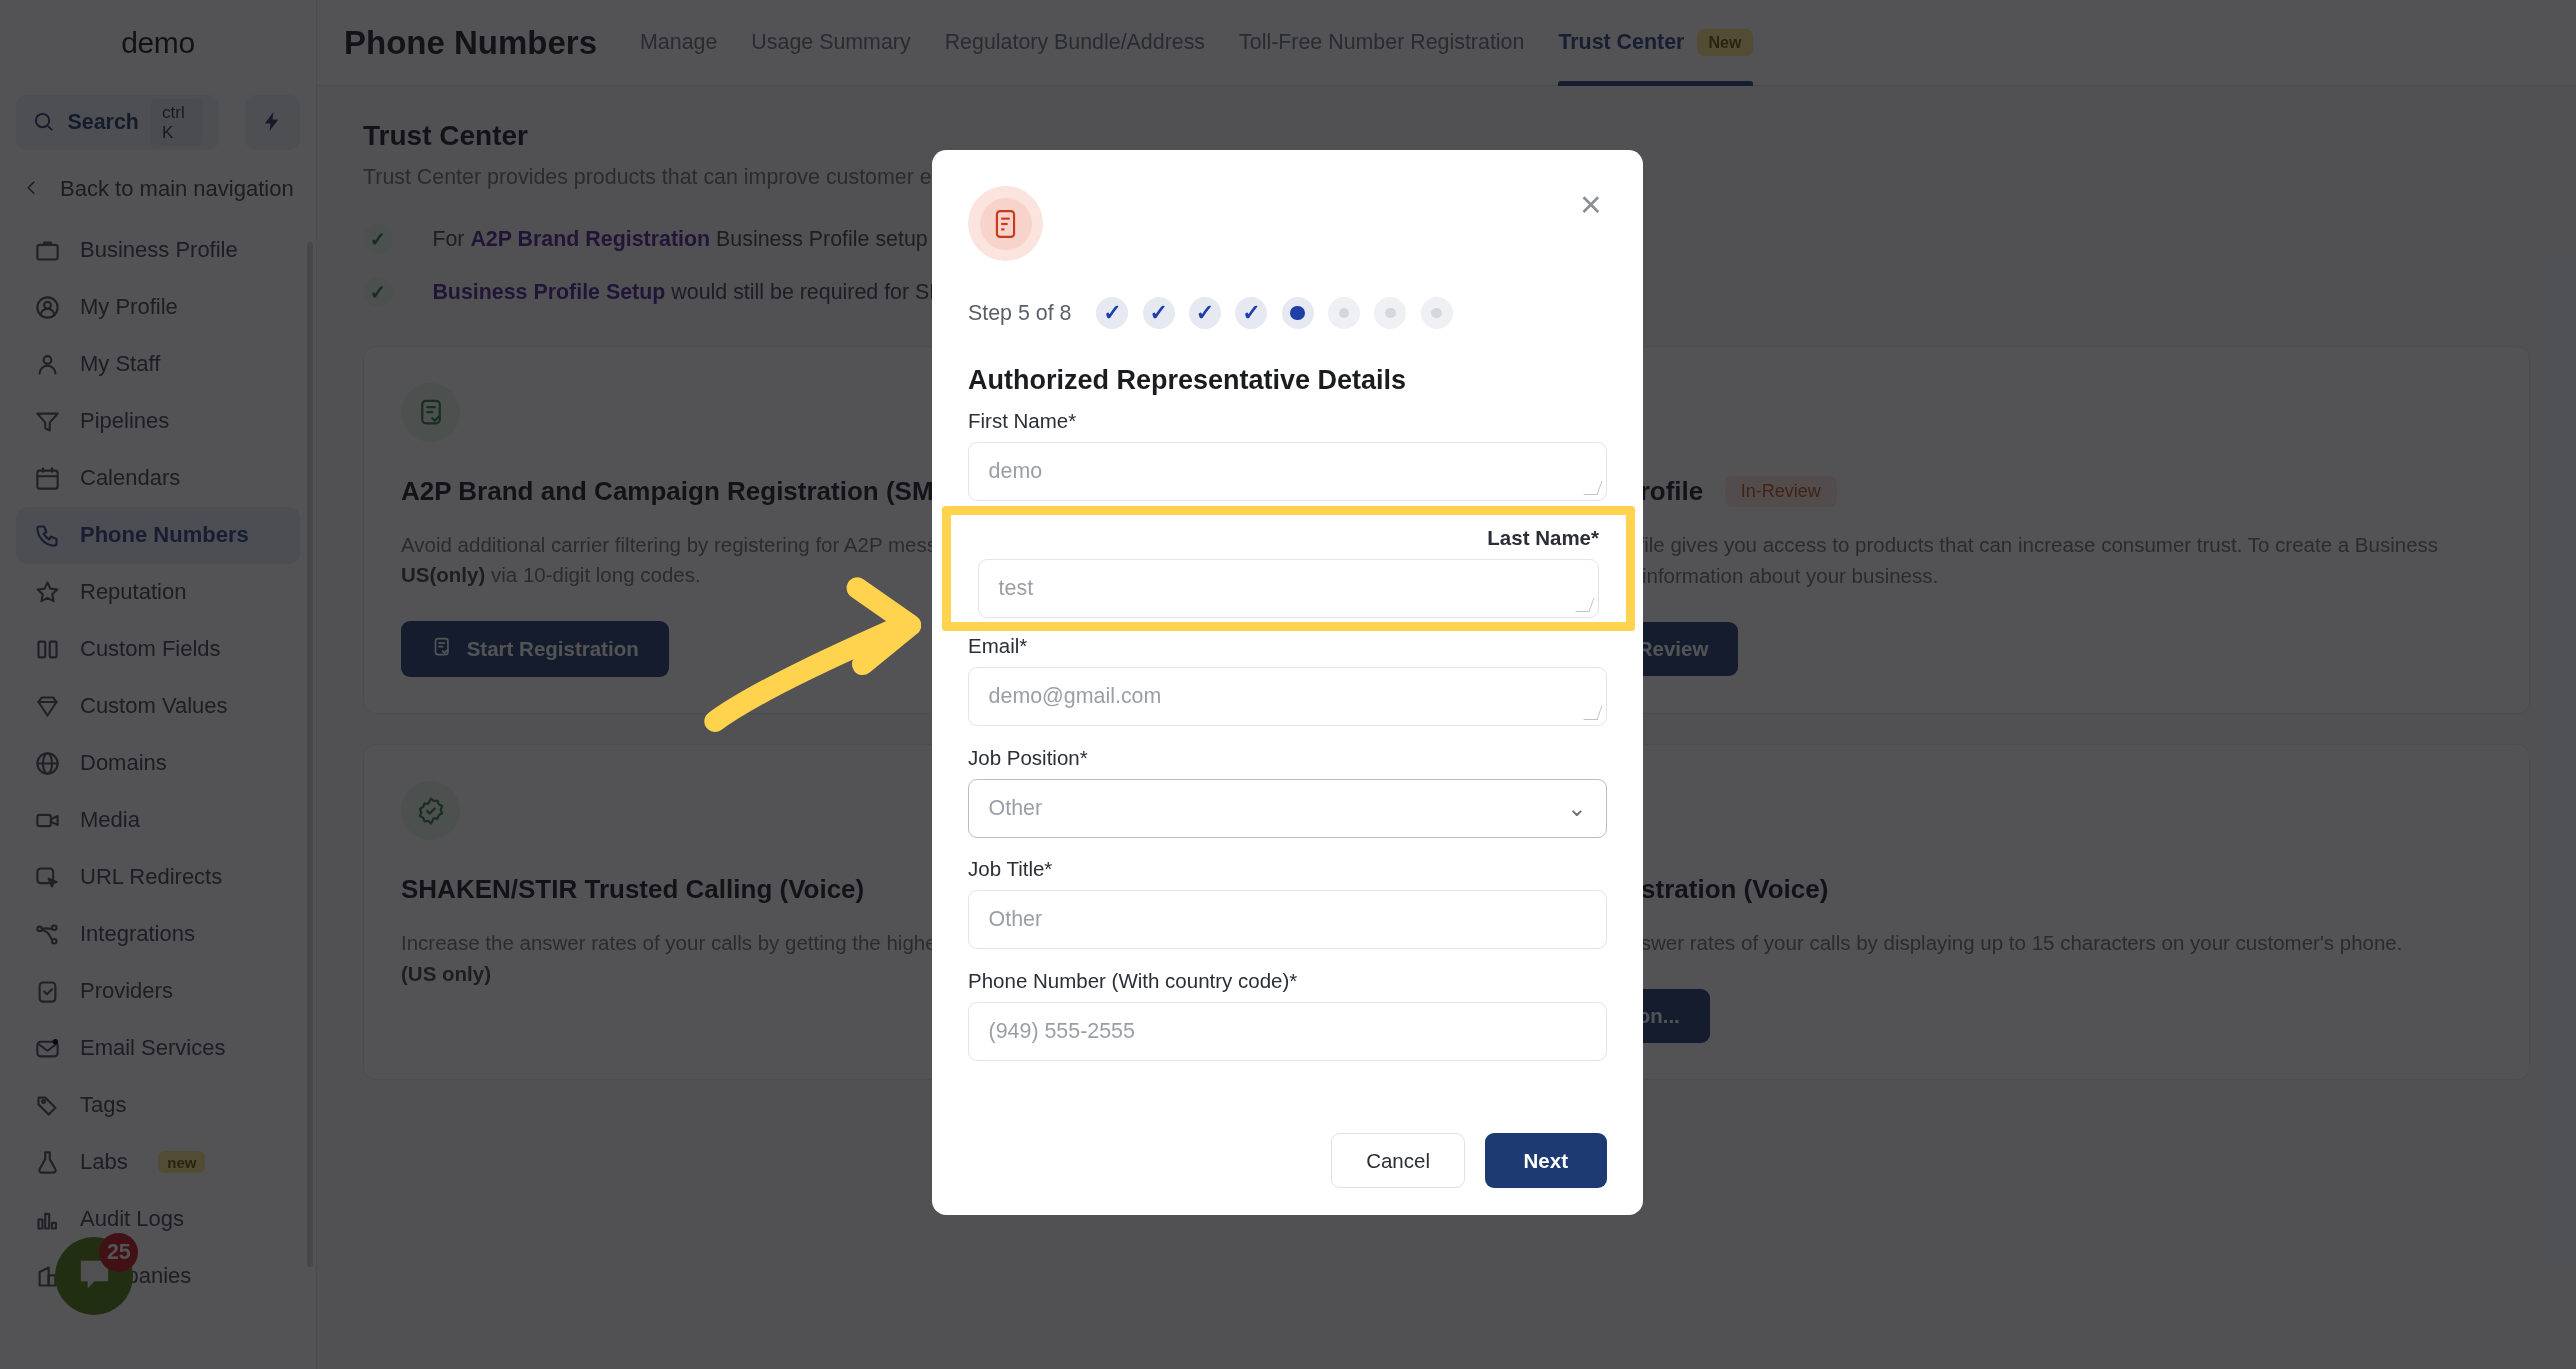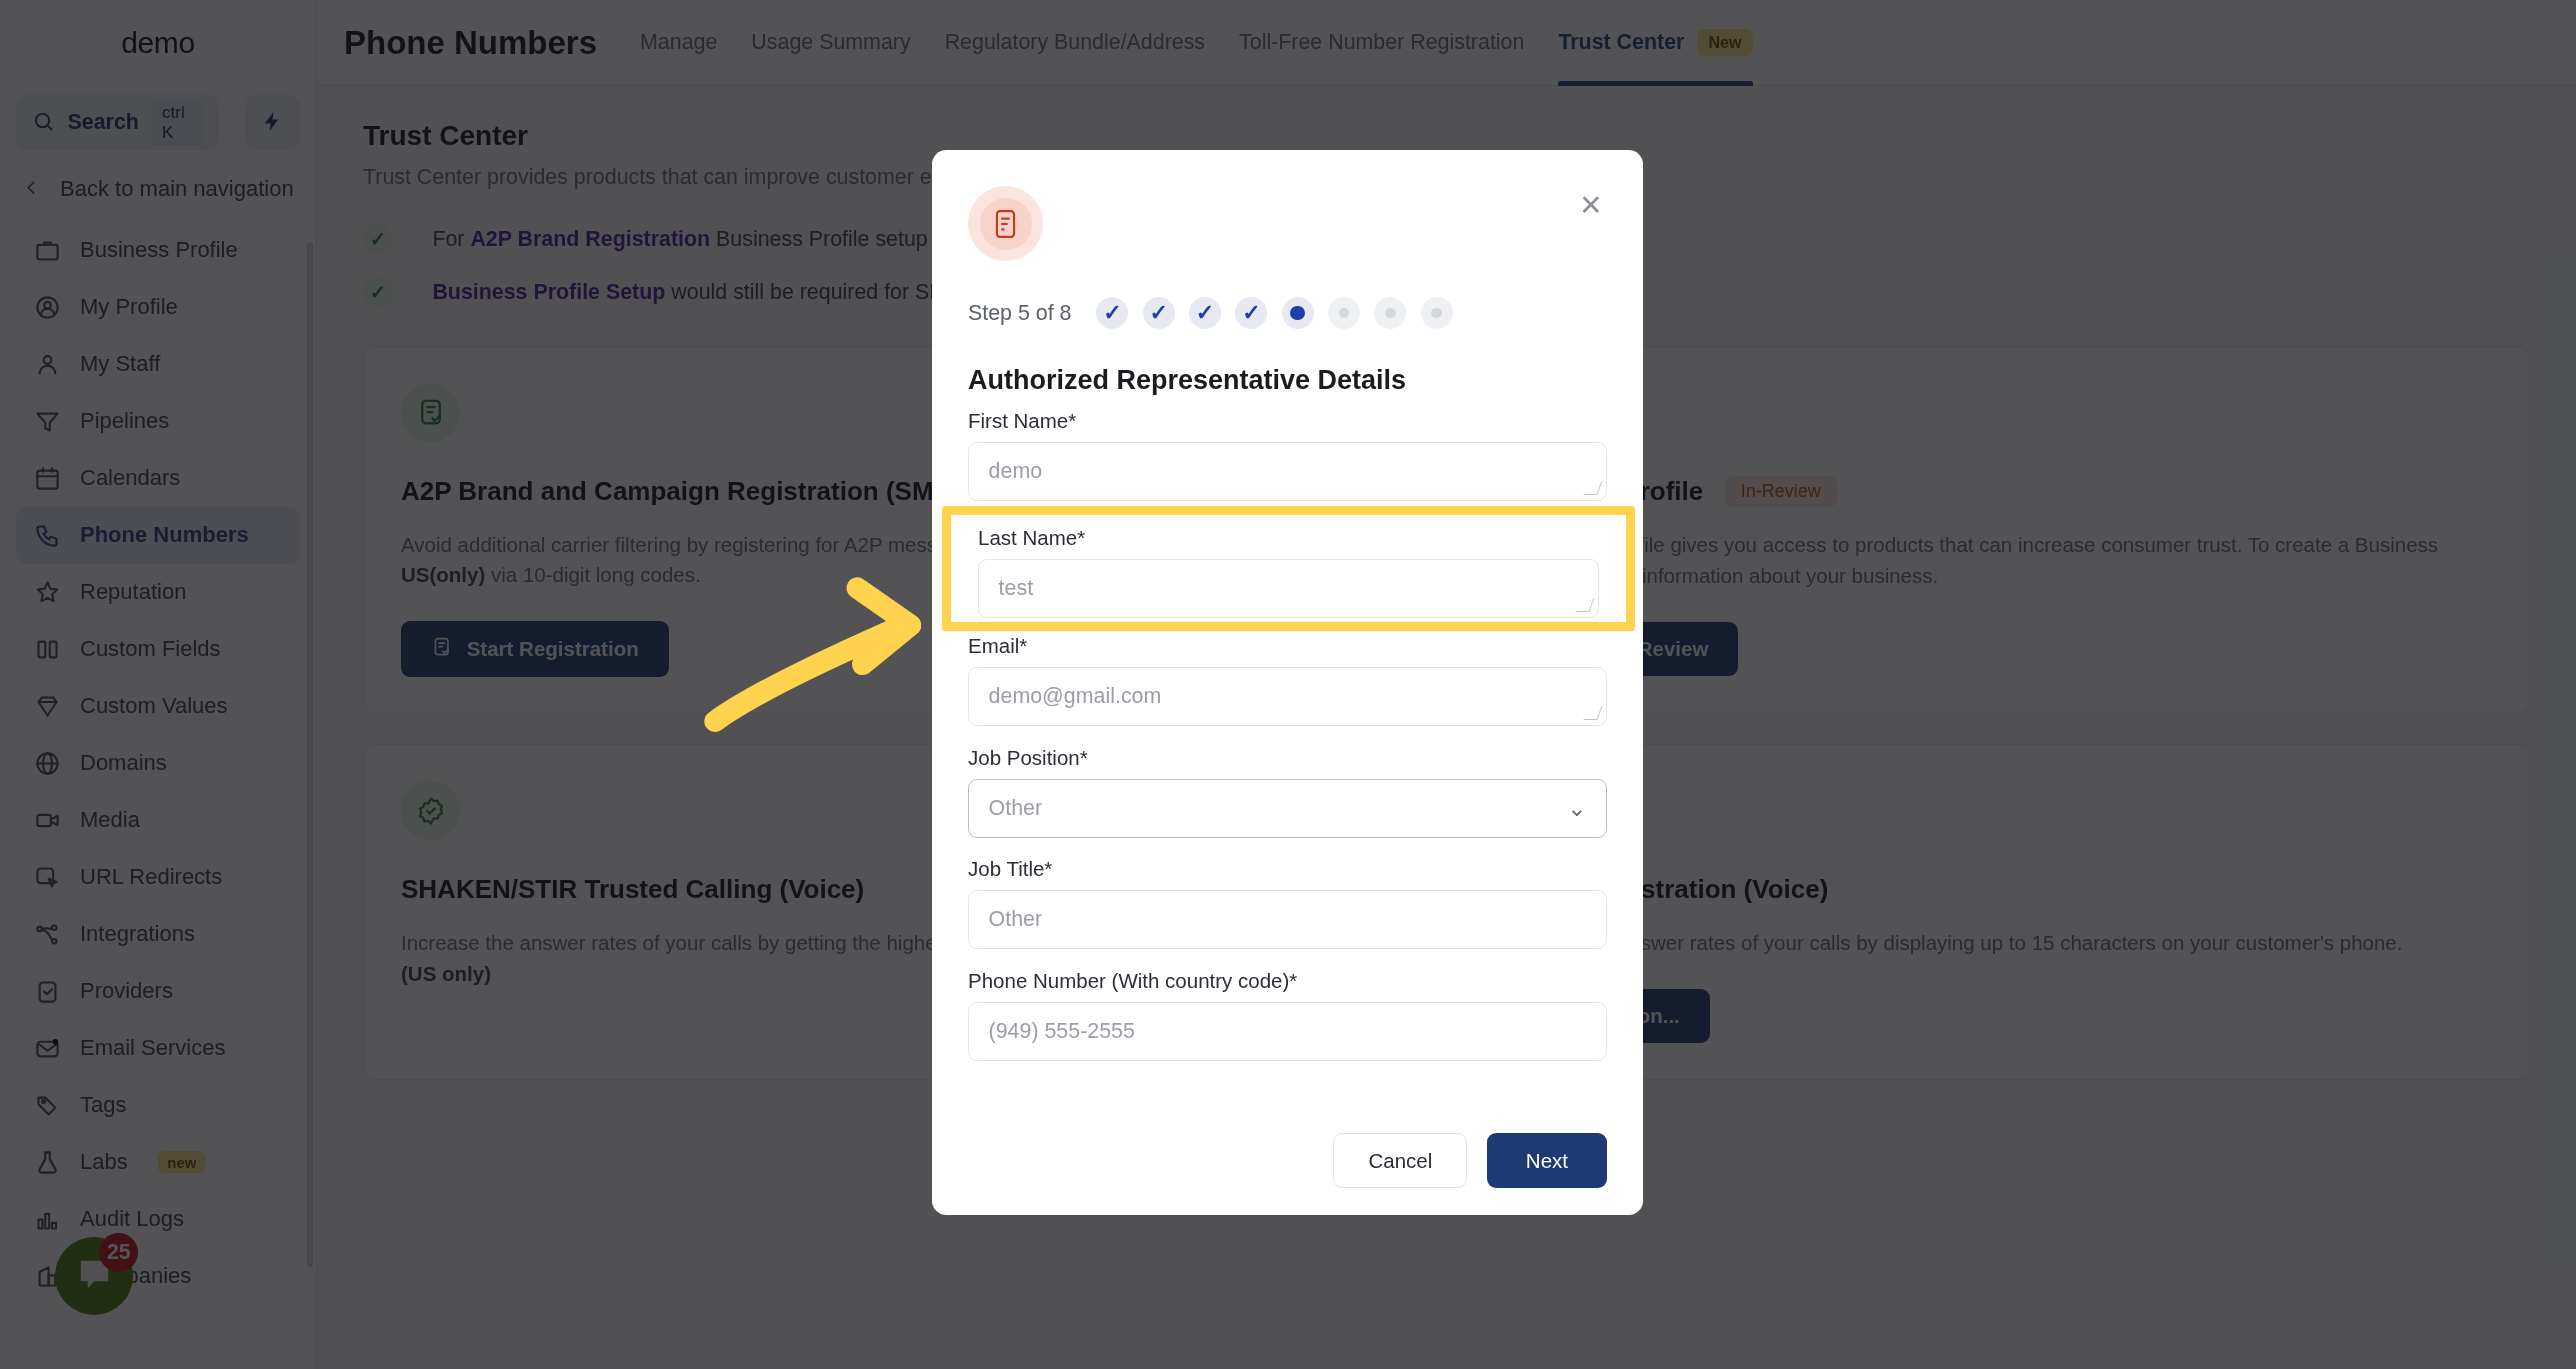--- a/index.html
+++ b/index.html
@@ -290,36 +290,36 @@
   }
   .btn-cancel {
     background: #ffffff; border: 0.9px solid #dfe1e6;
     border-radius: 9px; padding: 14.3px 34px;
     font-size: 20.5px; color: #2b2e36; cursor: pointer;
     font-family: "Liberation Sans", sans-serif;
   }
   .btn-next {
     background: #1e3a73; border: none; color: #ffffff;
     border-radius: 9px; padding: 15px 39px;
-    font-size: 20.5px; font-weight: 400; cursor: pointer;
+    font-size: 20.5px; font-weight: 700; cursor: pointer;
     font-family: "Liberation Sans", sans-serif;
   }
 
   
   #highlight {
     position: absolute;
     left: 942px; top: 506px;
     width: 693px; height: 125px;
     border: 9.8px solid #ffd34e;
     background: #ffffff;
     border-radius: 3.6px;
     z-index: 60;
     padding: 10.7px 27px 0 27px;
   }
-  #highlight .f-label { font-size: 20.5px; color: #2b2e36; font-weight: 400; }
+  #highlight .f-label { font-size: 20.5px; color: #2b2e36; font-weight: 700; text-align: right; }
   #highlight .f-input {
     margin-top: 9px; height: 59px;
     border: 0.9px solid #e2e4e9;
   }
   #arrow {
     position: absolute;
     left: 624px; top: 499px;
     width: 374px; height: 249px;
     z-index: 61; pointer-events: none;
   }

